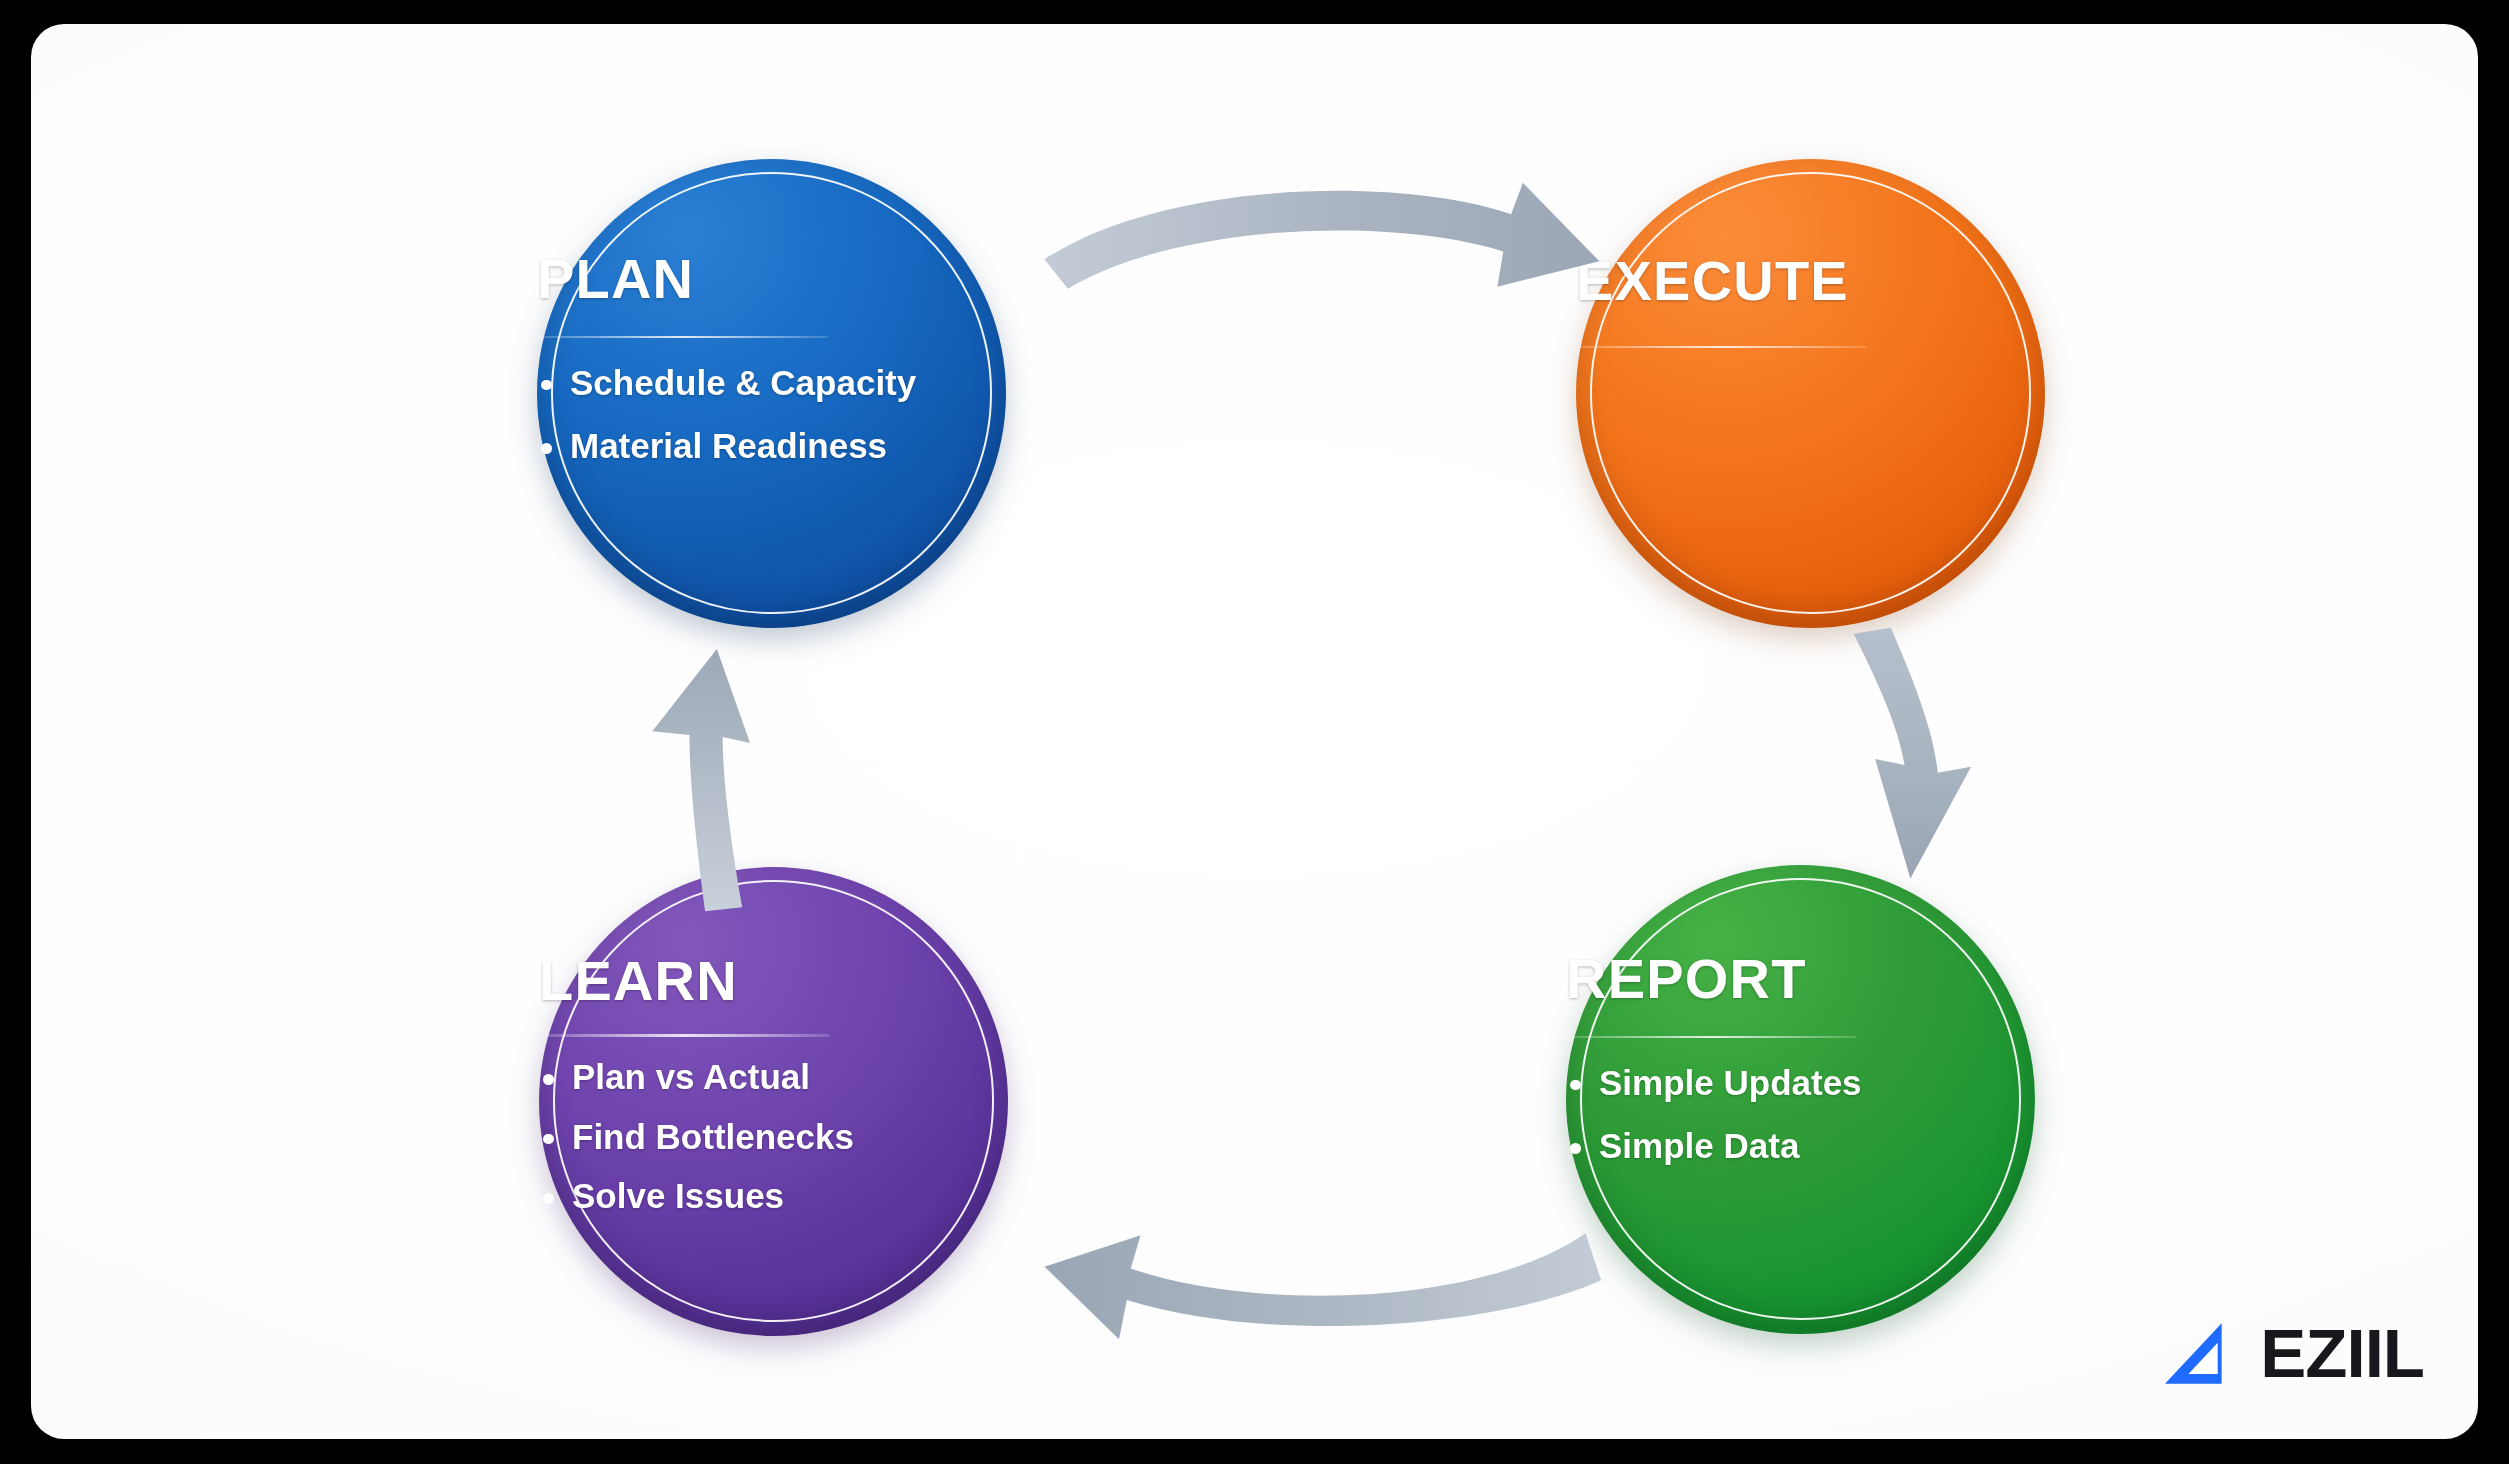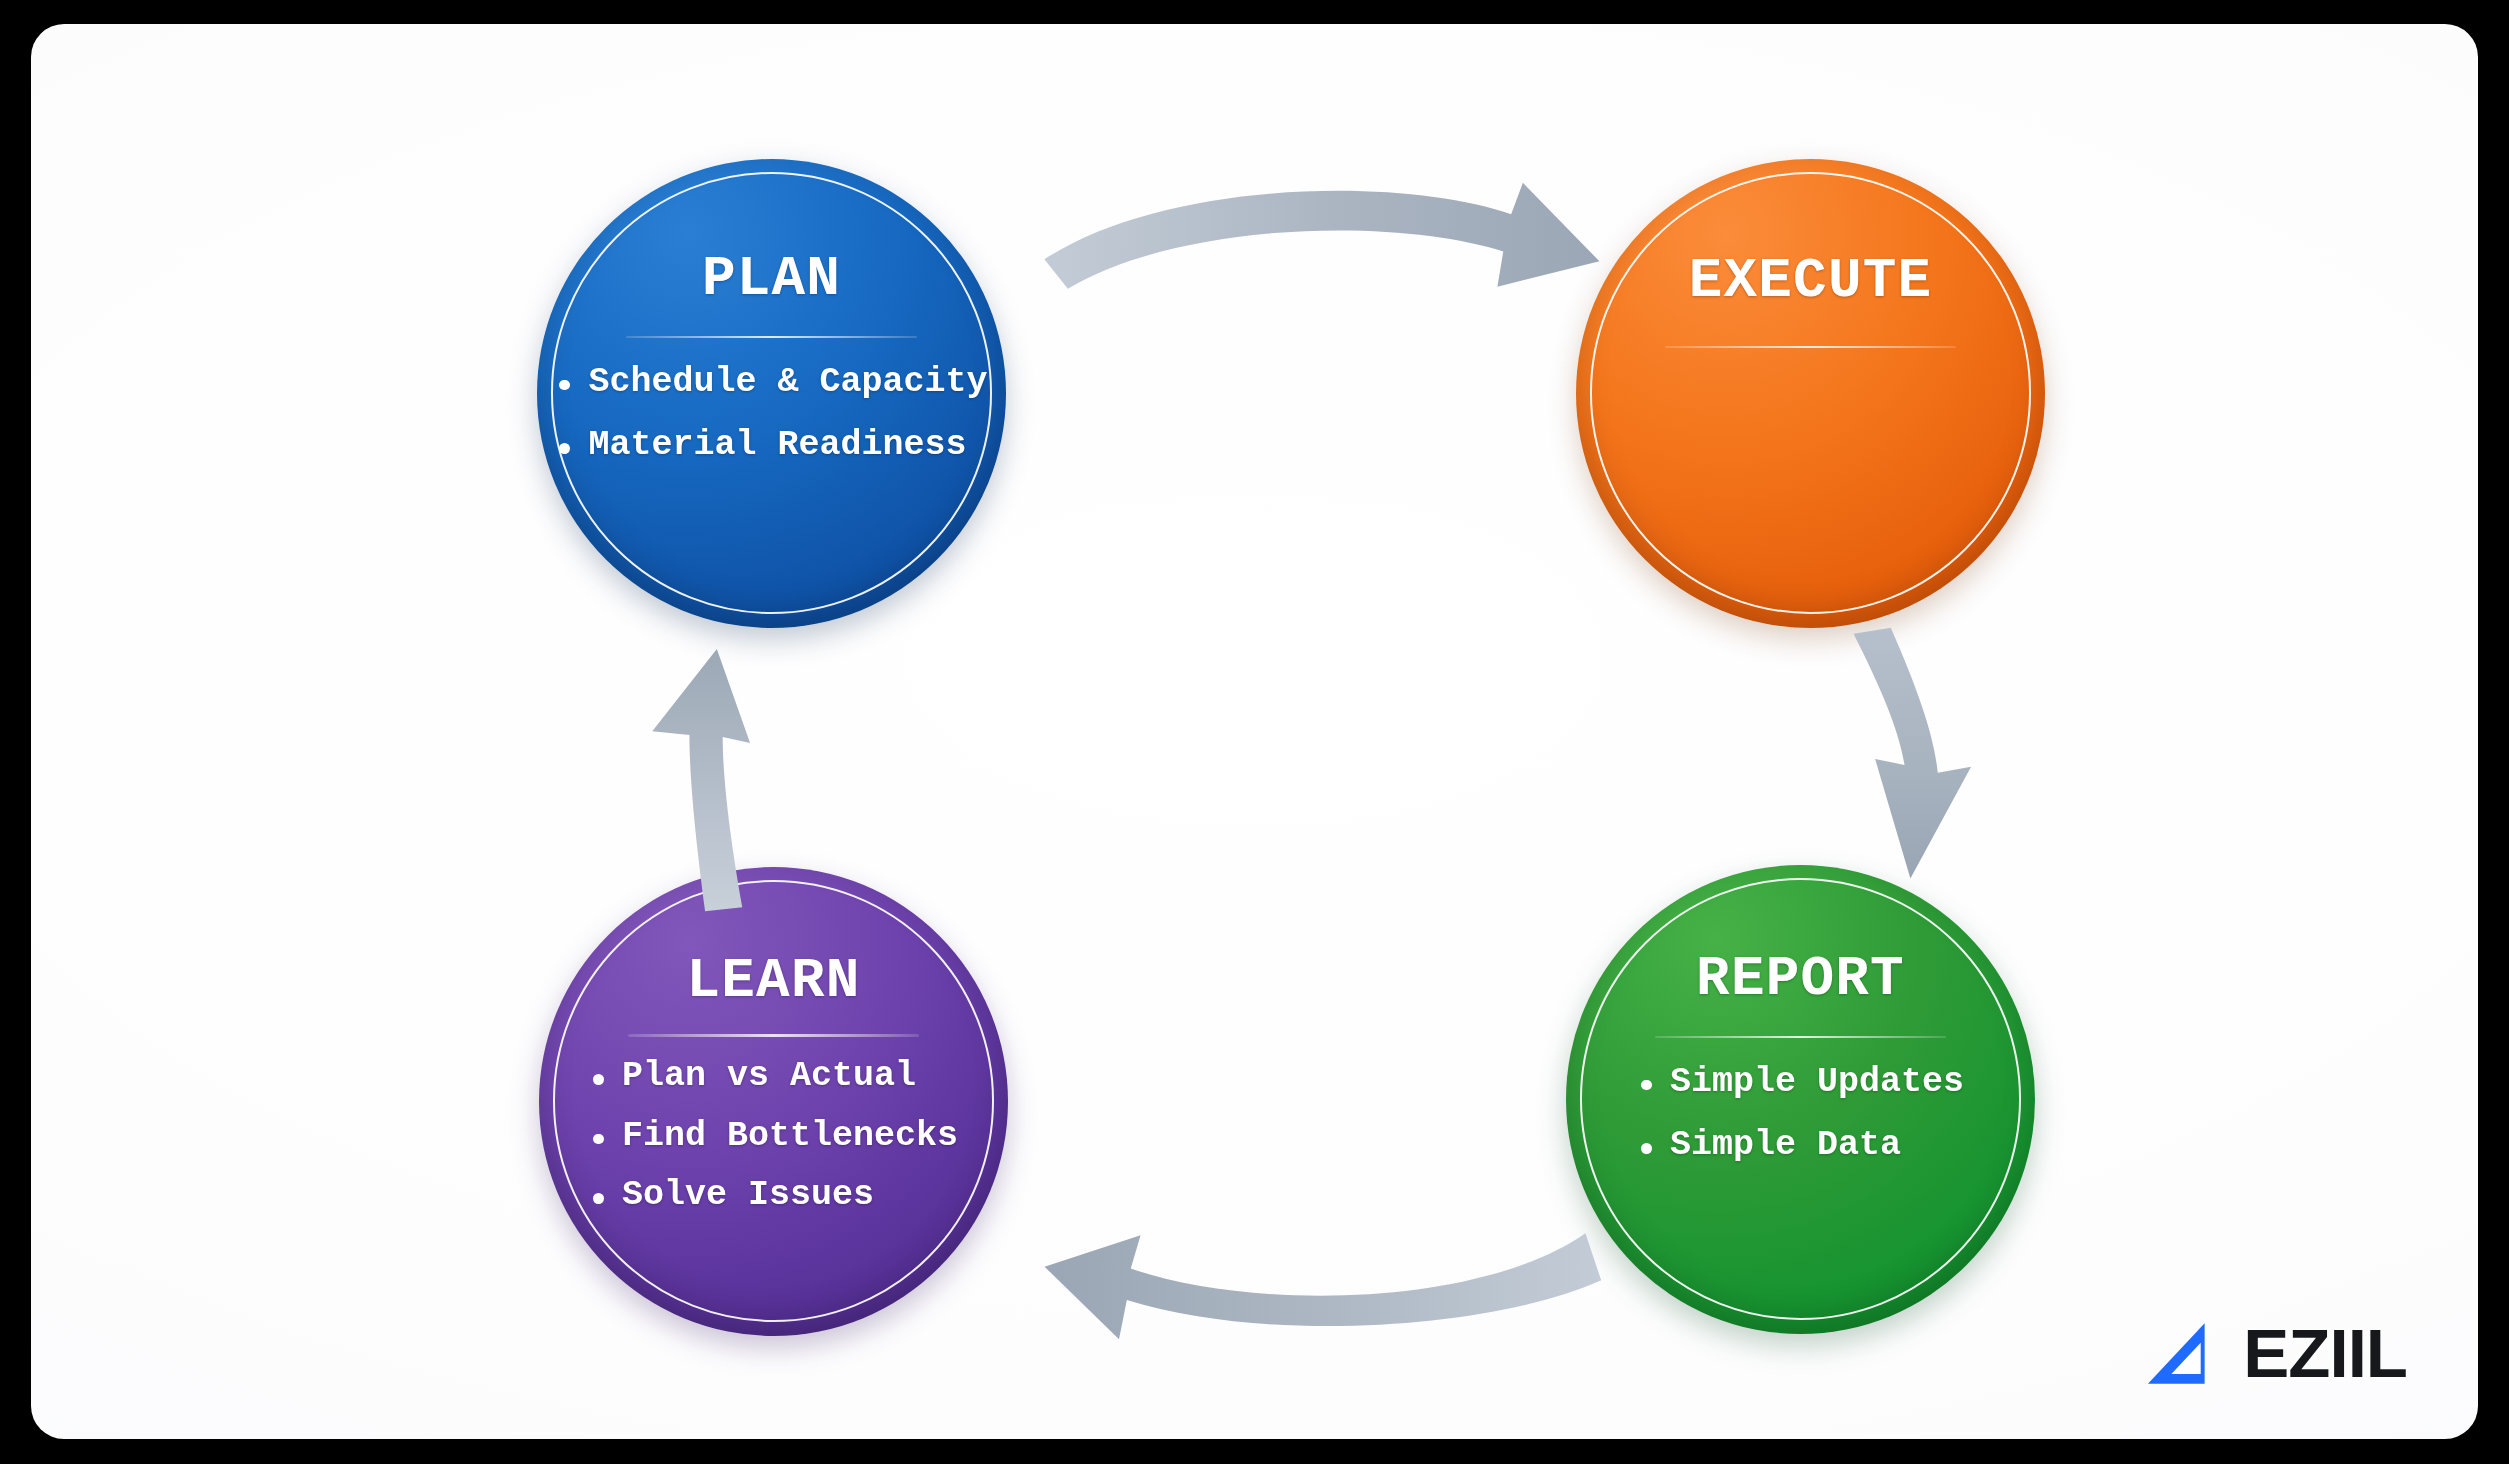--- a/index.html
+++ b/index.html
@@ -19,24 +19,23 @@
       radial-gradient(120% 100% at 50% 45%, #ffffff 0%, #fdfdfe 55%, #f7f8fa 100%);
     border-radius:33px;
     overflow:hidden;
   }
   
   .node{
     position:absolute;
     border-radius:50%;
     box-sizing:border-box;
     display:flex;flex-direction:column;
-    align-items:center;
+    align-items:flex-start;
     color:#ffffff;
     text-shadow:0 1px 2.9px rgba(0,0,0,.28);
-    font-family:Liberation Mono, monospace;
   }
   .node .ring{
     position:absolute;
     left:13.7px;top:13.7px;right:13.7px;bottom:13.7px;
     border:2.9px solid rgba(255,255,255,.92);
     border-radius:50%;
     pointer-events:none;
   }
   .node .title{
     position:relative;
@@ -116,21 +115,21 @@
   
   .arrow{position:absolute;pointer-events:none;}
   #arrow-top{left:980px;top:147px;}
   #arrow-right{left:1803px;top:588px;}
   #arrow-bottom{left:990px;top:1166px;}
   #arrow-left{left:588px;top:617px;}
 
   
   #logo{
     position:absolute;
-    right:71px;bottom:51px;
+    right:54px;bottom:51px;
     display:flex;align-items:center;gap:13.7px;
   }
   #logo .mark{display:block;}
   #logo .word{
     font-size:69px;font-weight:800;
     letter-spacing:-1px;
     color:#17181c;
     line-height:1;
     font-family:"Liberation Sans", sans-serif;
   }

